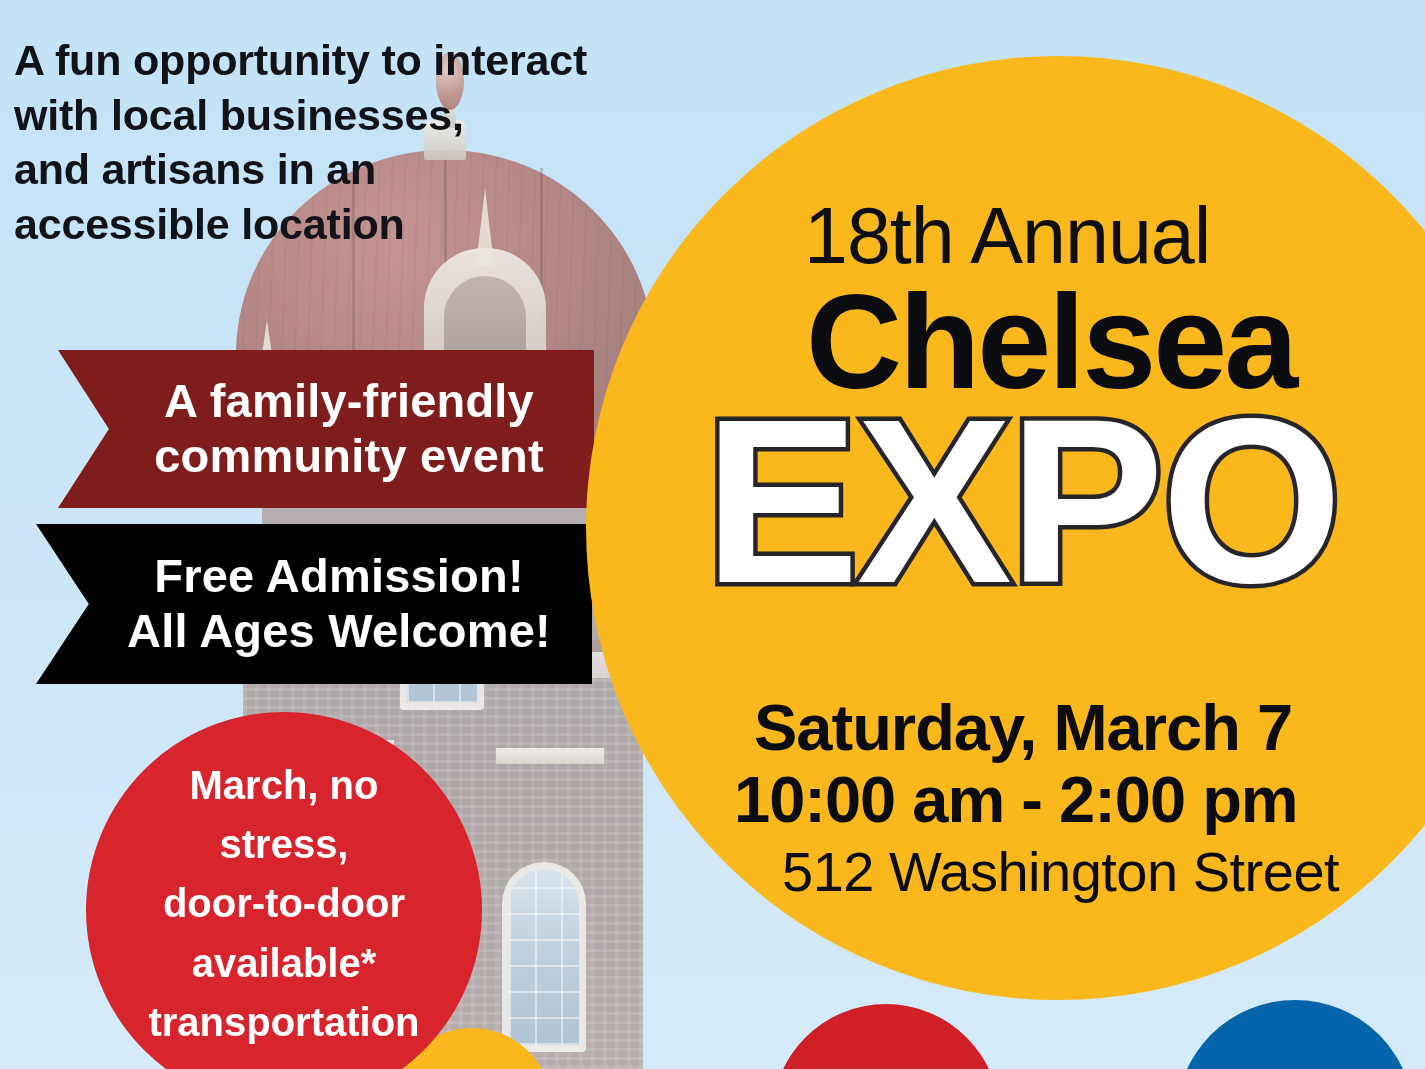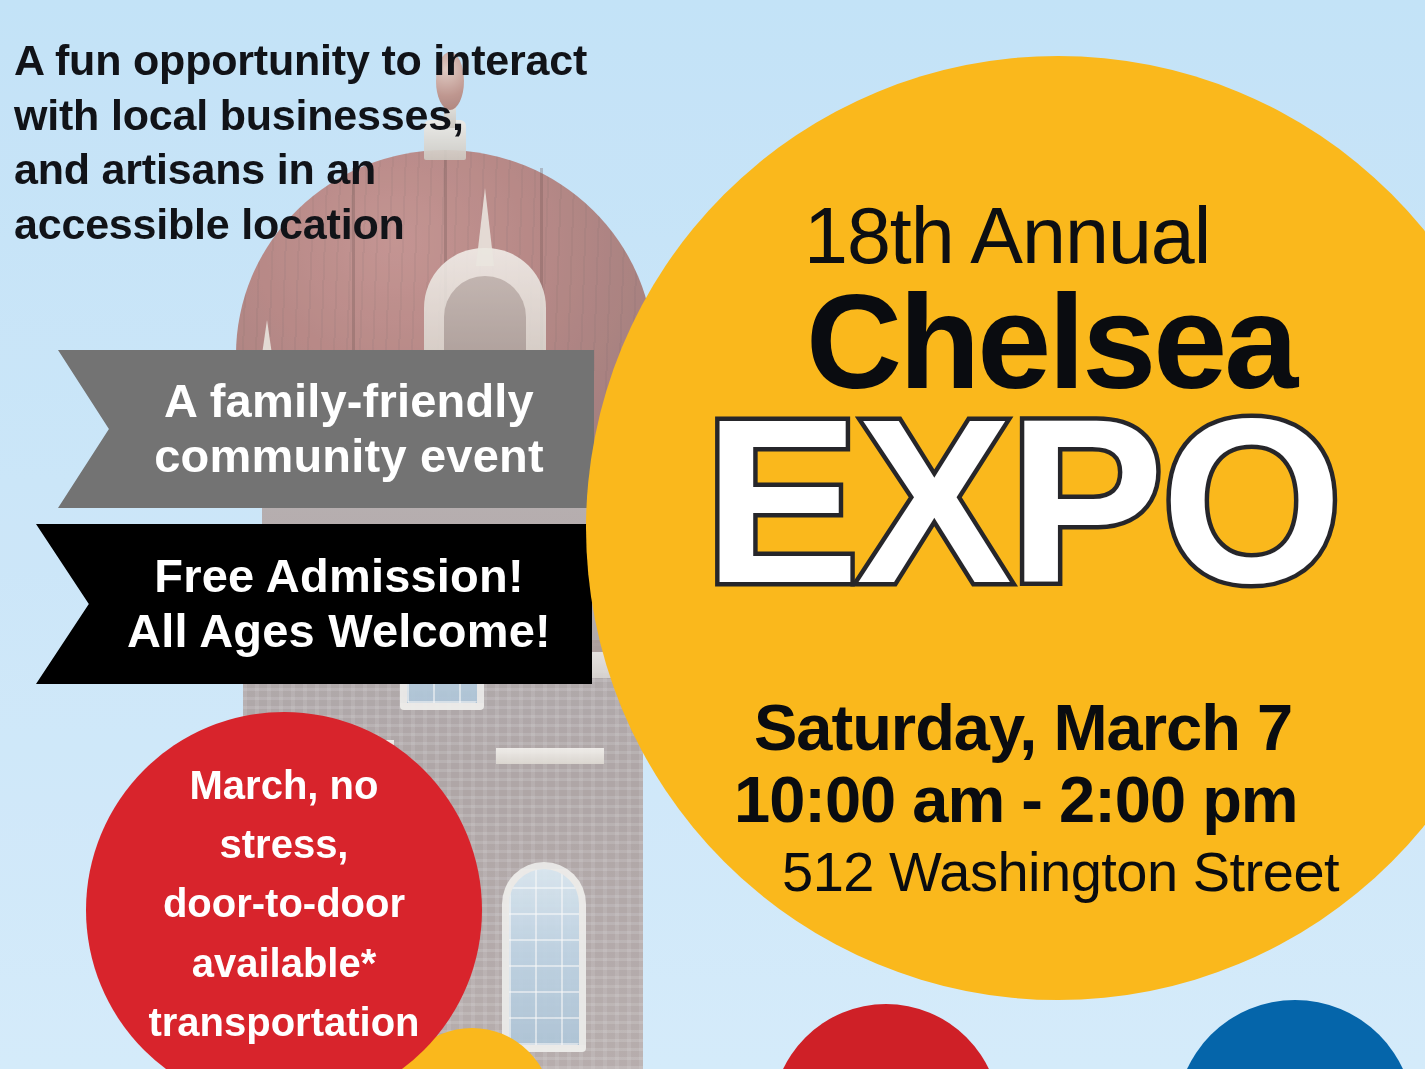--- a/index.html
+++ b/index.html
@@ -90,21 +90,21 @@
     background:#fab81c;
   }
 
   
   .ribbon{
     position:absolute;color:#ffffff;font-weight:700;text-align:center;
     -webkit-clip-path:polygon(0 0,100% 0,100% 100%,0 100%,9.5% 50%);
     clip-path:polygon(0 0,100% 0,100% 100%,0 100%,9.5% 50%);
     display:flex;flex-direction:column;justify-content:center;align-items:center;
   }
-  .ribbon-red{left:58px;top:350px;width:536px;height:158px;background:#737373;
+  .ribbon-red{left:58px;top:350px;width:536px;height:158px;background:#7f1d1d;
     font-size:47px;line-height:1.16;letter-spacing:.2px;padding-left:46px;box-sizing:border-box;}
   .ribbon-blue{left:36px;top:524px;width:556px;height:160px;background:#000000;
     font-size:47px;line-height:1.16;letter-spacing:.2px;padding-left:50px;box-sizing:border-box;}
   .ribbon span{display:block;white-space:nowrap;}
 
   
   .disc-red{
     position:absolute;left:86px;top:712px;width:396px;height:396px;border-radius:50%;
     background:#d8242c;color:#fff;font-weight:700;font-size:40px;line-height:1.48;
     text-align:center;display:flex;flex-direction:column;justify-content:flex-start;

